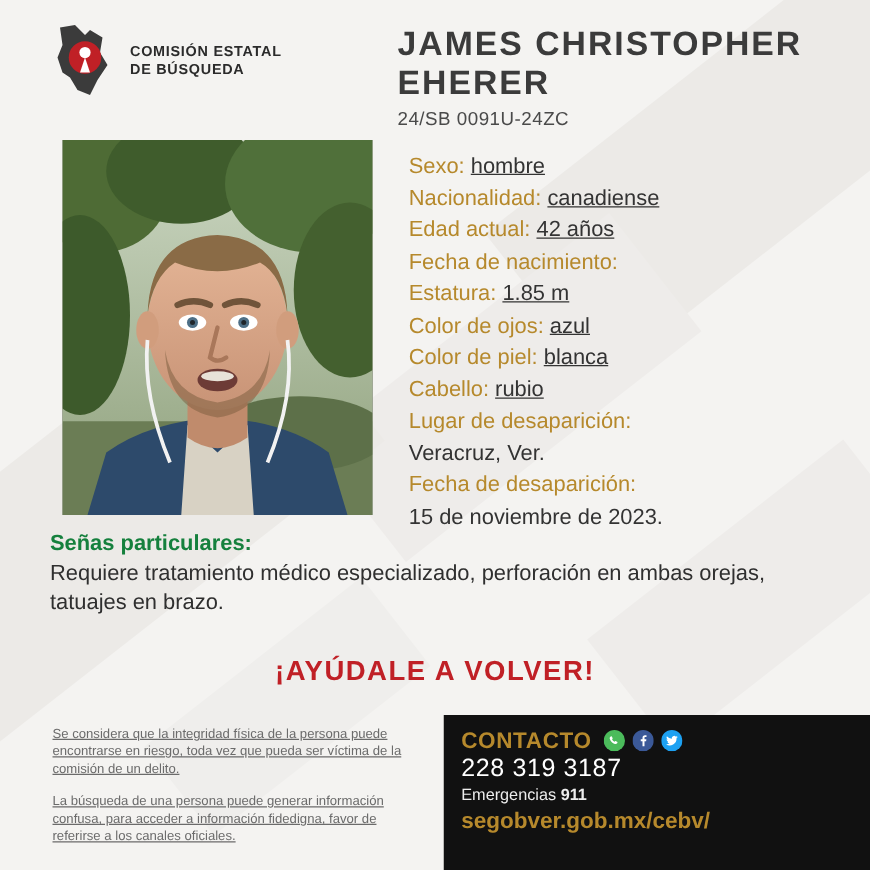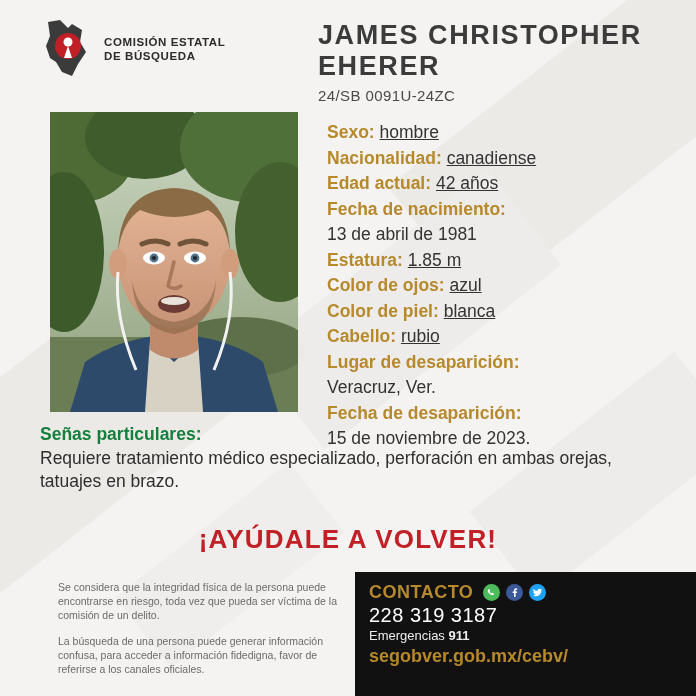--- a/index.html
+++ b/index.html
@@ -101,21 +101,21 @@
     left: 327px;
     top: 120px;
     width: 350px;
     font-size: 17.5px;
     line-height: 25.5px;
     color: #2f2f2f;
   }
   .details .row { white-space: nowrap; }
   .lbl {
     color: #b6892c;
-    font-weight: bold;
+    font-weight: normal;
   }
   .val { color: #333; text-decoration: underline; }
   .val-line { color: #333; }
 
   
   .senas {
     position: absolute;
     left: 40px;
     top: 424px;
     width: 620px;
@@ -133,34 +133,35 @@
   }
 
   
   .cta {
     position: absolute;
     left: 0;
     top: 524px;
     width: 696px;
     text-align: center;
     color: #c02026;
-    font-size: 26px;
+    font-size: 22px;
     font-weight: bold;
     letter-spacing: 1.2px;
   }
 
   
   .disclaimer {
     position: absolute;
-    left: 58px;
+    left: 42px;
     top: 580px;
     width: 296px;
     font-size: 10.5px;
     line-height: 14px;
     color: #6b6b6b;
+    text-decoration: underline;
   }
   .disclaimer p { margin: 0 0 12px 0; }
 
   .contact {
     position: absolute;
     left: 355px;
     top: 572px;
     width: 397px;
     height: 124px;
     background: #111111;
@@ -308,21 +309,20 @@
     <div class="row">
       <span class="lbl">Nacionalidad:</span>
       <span class="val">canadiense</span>
     </div>
     <div class="row">
       <span class="lbl">Edad actual:</span>
       <span class="val">42 años</span>
     </div>
     <div>
       <div class="lbl">Fecha de nacimiento:</div>
-      <div class="val-line">13 de abril de 1981</div>
     </div>
     <div class="row">
       <span class="lbl">Estatura:</span>
       <span class="val">1.85 m</span>
     </div>
     <div class="row">
       <span class="lbl">Color de ojos:</span>
       <span class="val">azul</span>
     </div>
     <div class="row">

